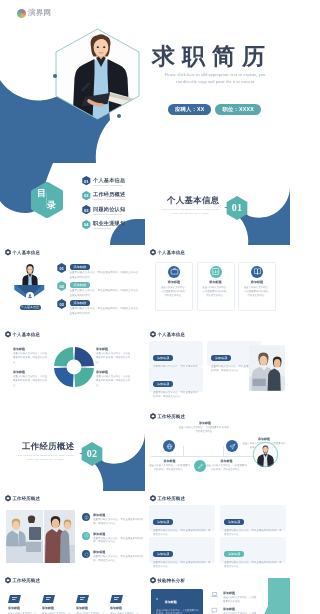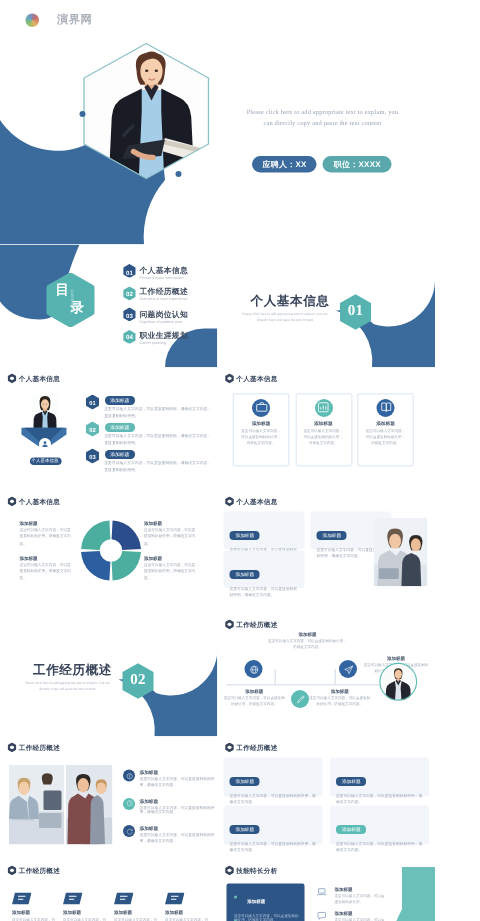--- a/index.html
+++ b/index.html
@@ -10,21 +10,21 @@
 .page{position:relative;width:290px;height:614px;background:#fff;overflow:hidden;}
 .slide{position:absolute;overflow:hidden;background:#fff;}
 .r0{top:0;left:0;width:290px;height:163px;}
 .cl{left:0;width:145px;height:82px;}
 .cr{left:145px;width:145px;height:82px;}
 .y1{top:163px;}.y2{top:245px;}.y3{top:327px;}.y4{top:409px;}.y5{top:491px;}.y6{top:573px;}
 svg{display:block;}
 .abs{position:absolute;}
 
 
-.wm{position:absolute;left:17px;top:8px;display:flex;align-items:center;gap:12px;z-index:9;}
+.wm{position:absolute;left:17px;top:8px;display:flex;align-items:center;gap:2px;z-index:9;}
 .wm-ico{width:9px;height:9px;border-radius:50%;
   background:conic-gradient(from 150deg,#d9a33c 0deg,#6aae4e 80deg,#3f86c4 170deg,#b8474a 260deg,#d9a33c 360deg);
   opacity:.8;}
 .wm-tx{font-size:7.5px;color:#a9b0b8;letter-spacing:.3px;font-weight:700;}
 .cv-hex{position:absolute;left:55px;top:28px;width:85px;height:90px;}
 .cv-photo{position:absolute;left:0;top:0;width:85px;height:92px;overflow:hidden;}
 .cv-dot{position:absolute;width:4px;height:4px;border-radius:50%;background:#3a6b9c;}
 .cv-dot.d1{left:-2px;top:46px;}
 .cv-dot.d2{left:62px;top:86px;}
 .cv-title{position:absolute;left:152px;top:44px;font-size:23px;letter-spacing:7px;color:#39455a;
@@ -180,20 +180,21 @@
 <path d="M34,73 q6,4 13,4" stroke="#e0aa88" stroke-width="3.6" fill="none" stroke-linecap="round"></path>
 </g>
           </svg>
         </div>
   <svg class="abs" style="left:0;top:0" width="85" height="92" viewBox="0 0 85 92">
    <polygon points="42.5,1 84,24 84,68 42.5,91 1,68 1,24" fill="none" stroke="#8fc2c8" stroke-width="0.9" stroke-linejoin="round"></polygon>
   </svg>
   <div class="cv-dot d1"></div>
   <div class="cv-dot d2"></div>
  </div>
+ <div class="cv-title">求职简历</div>
  <div class="cv-sub">
   <div>Please click here to add appropriate text to explain, you</div>
   <div>can directly copy and paste the text content</div>
  </div>
  <div class="cv-badges">
   <span class="badge b1">应聘人：XX</span>
   <span class="badge b2">职位：XXXX</span>
  </div>
 </div>
 <div class="slide cl y1">

